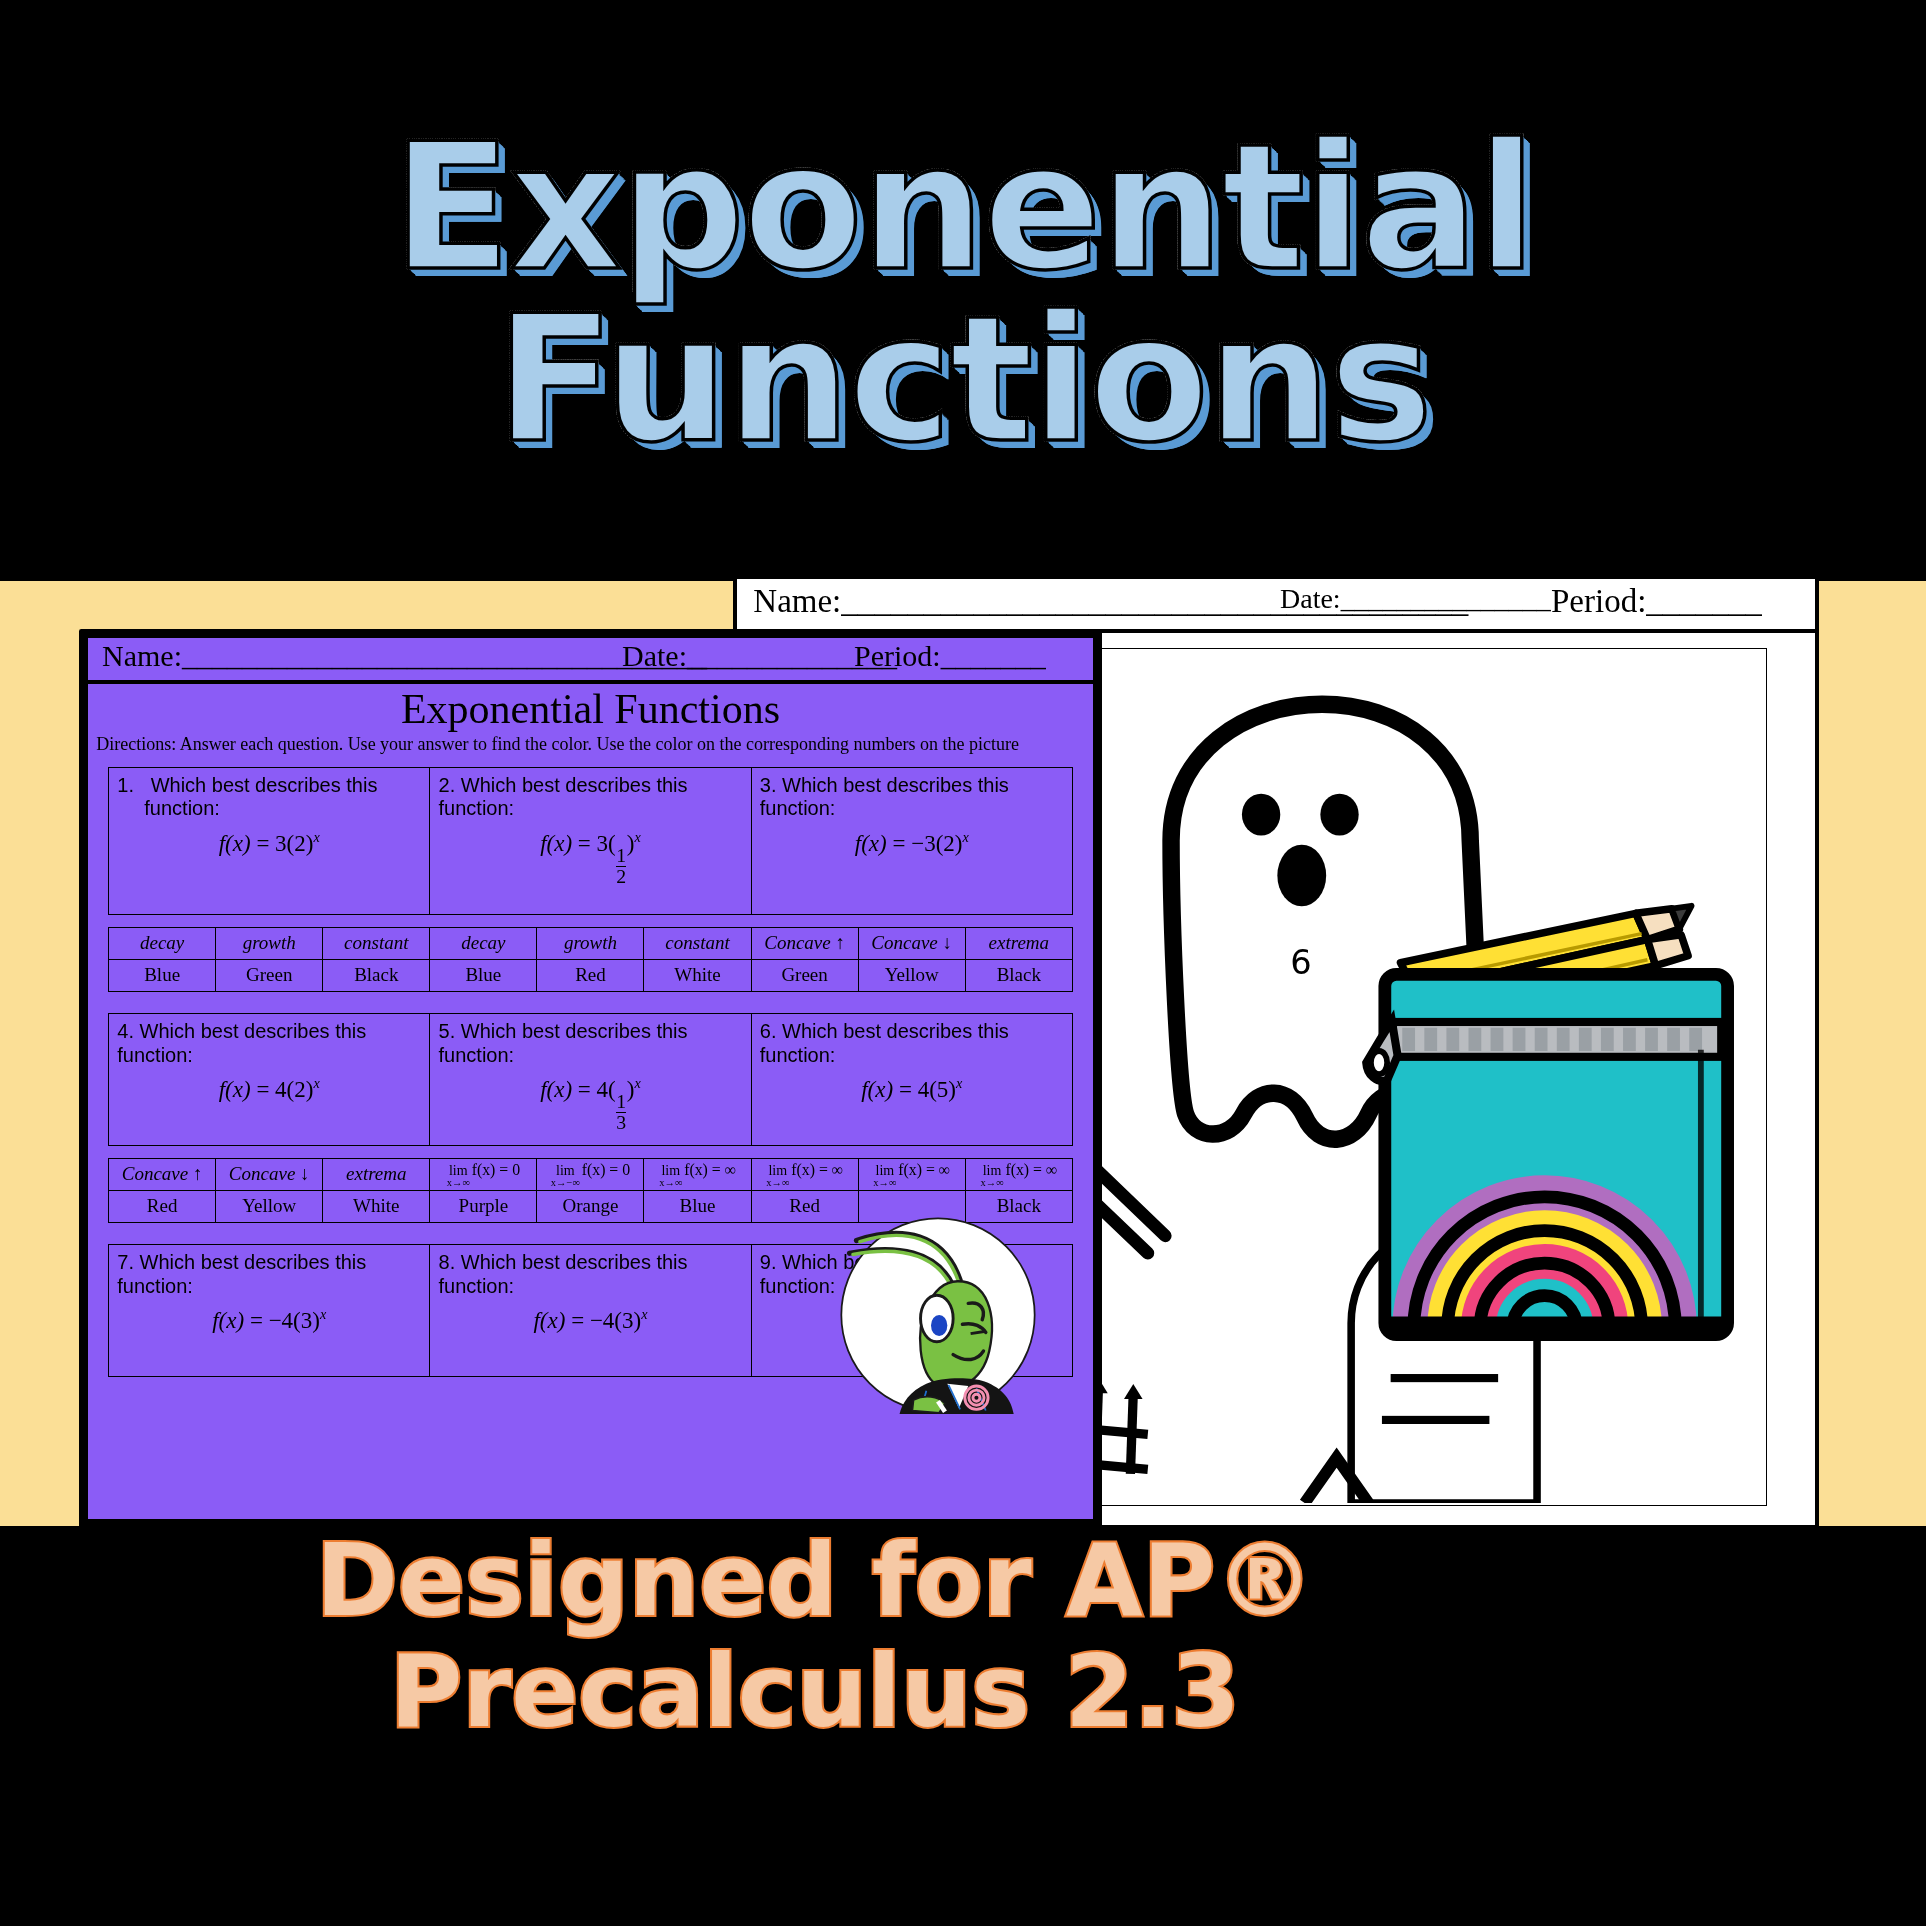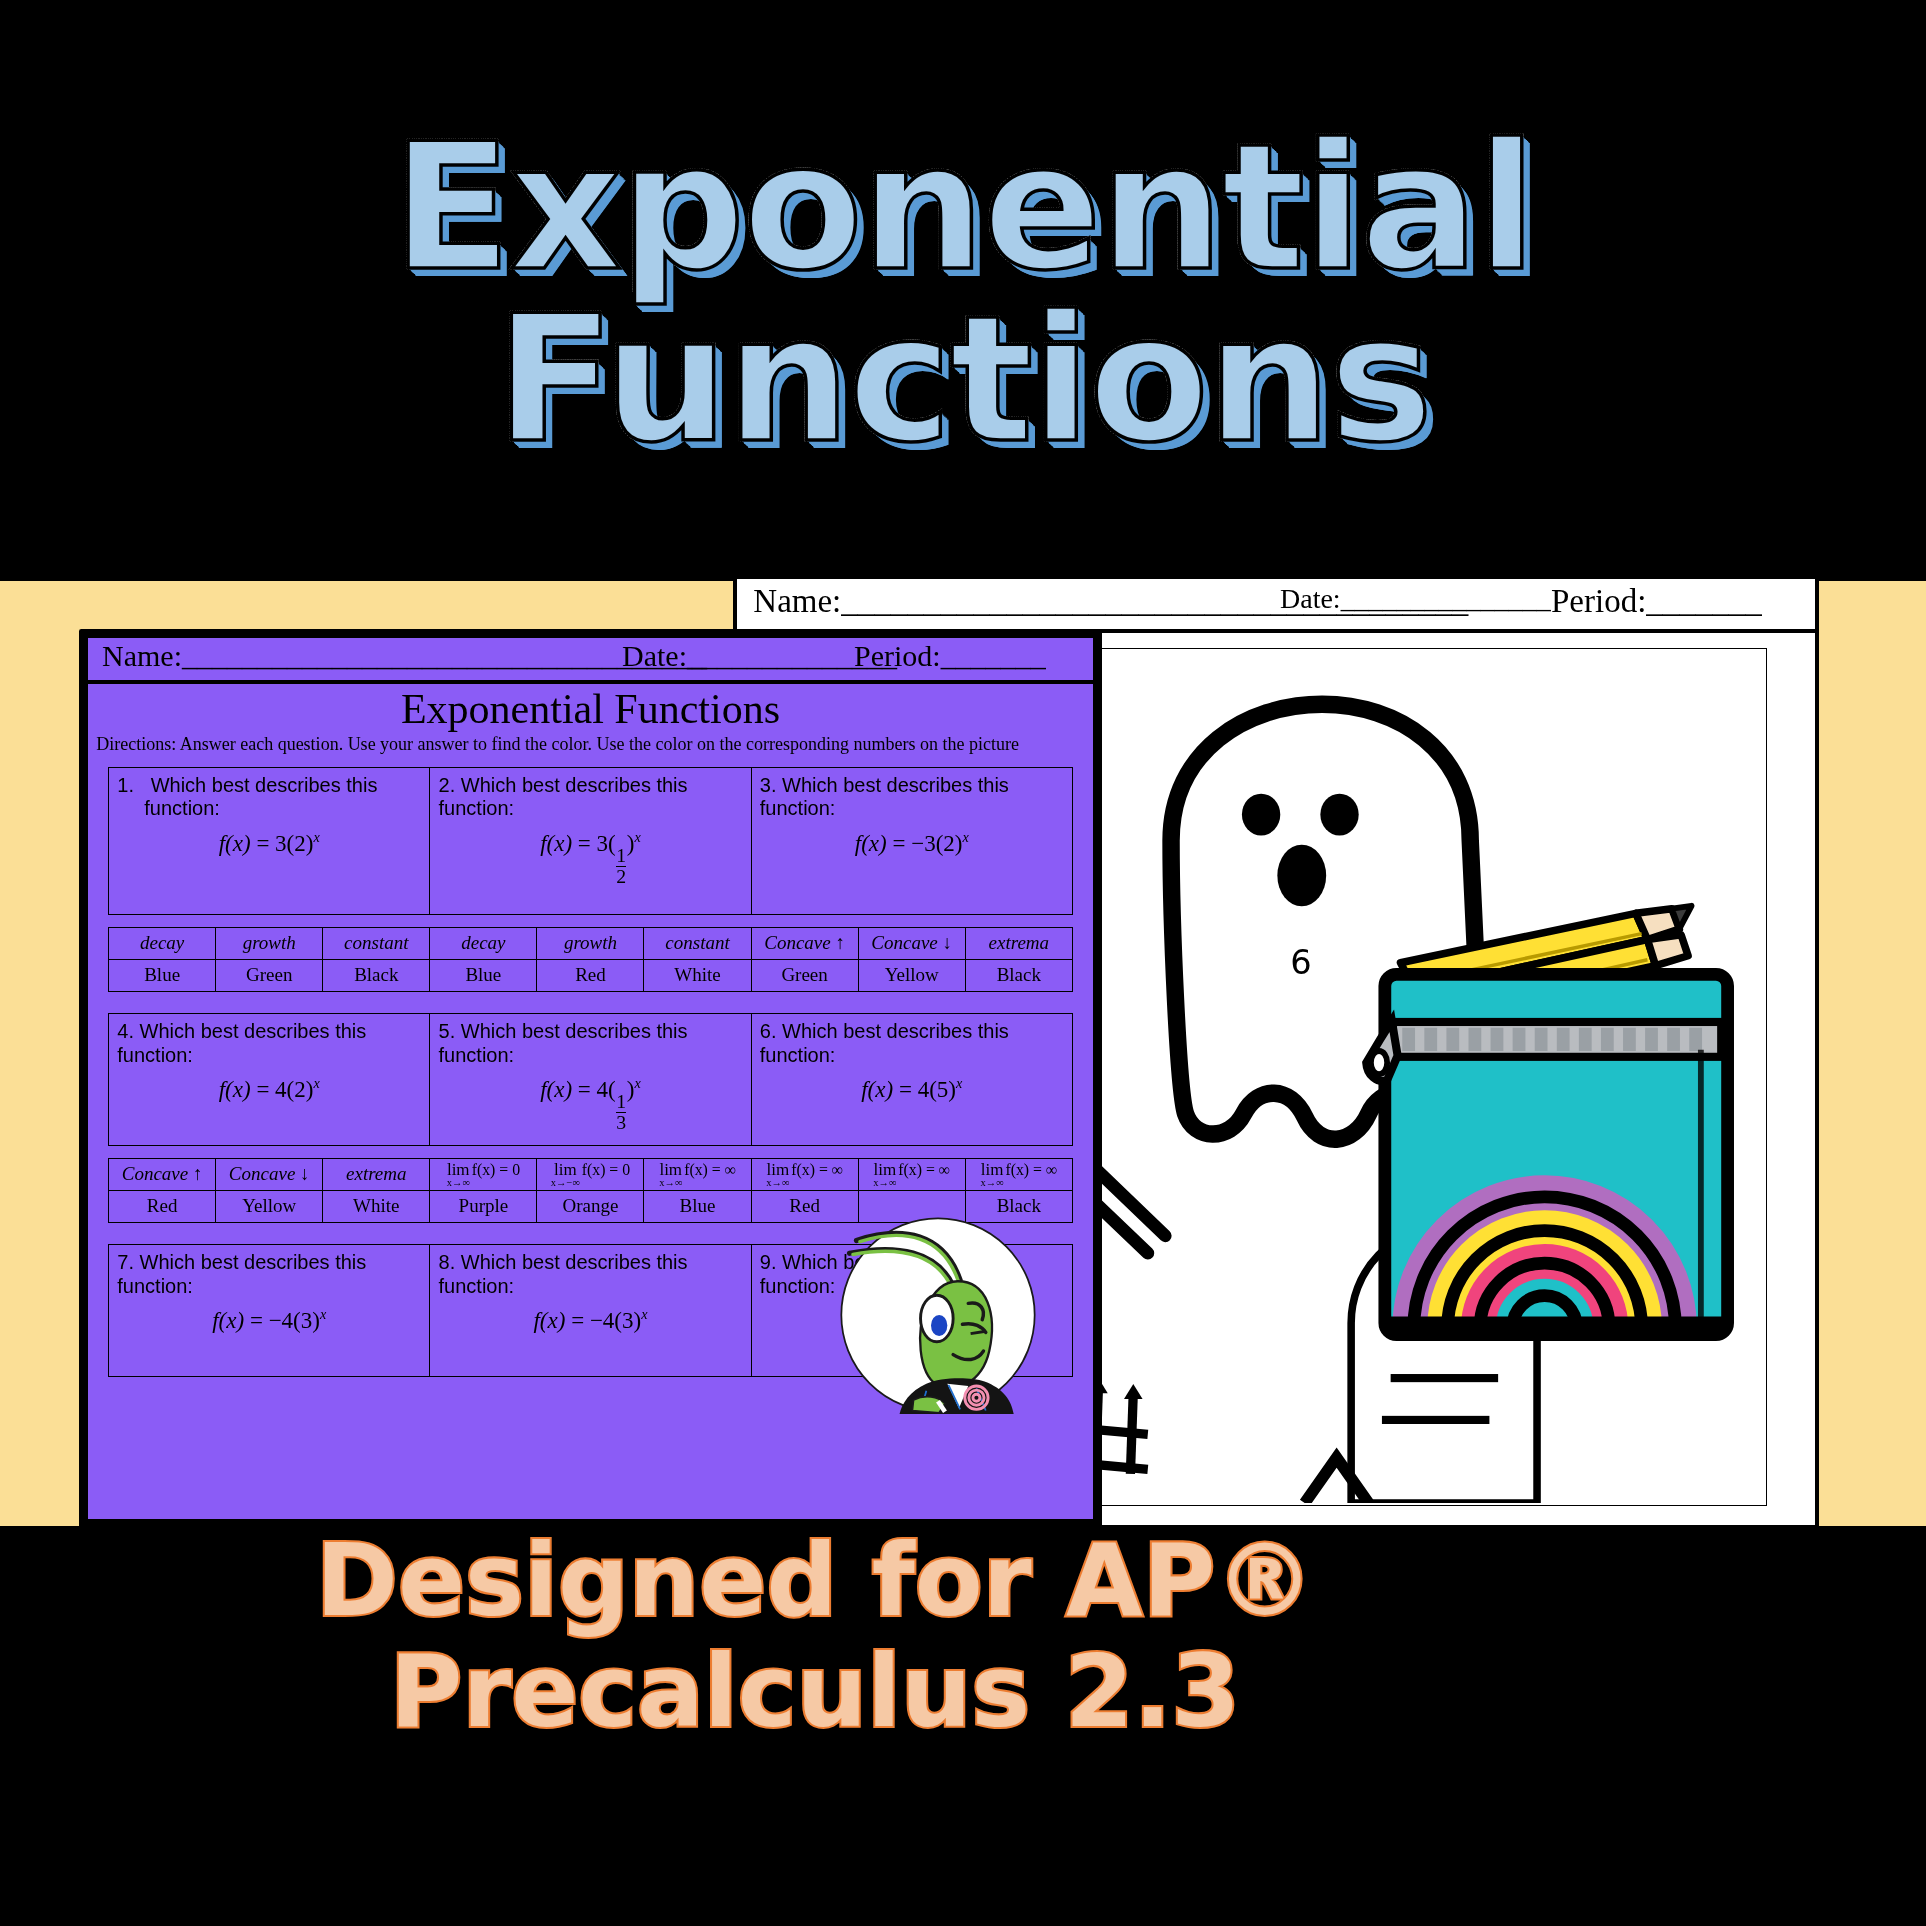--- a/index.html
+++ b/index.html
@@ -119,21 +119,21 @@
         font-size:0.86em;line-height:1;text-align:center;font-style:normal;margin:0 0.6px;}
   .frac .den{border-top:1.2px solid #000;padding-top:0.6px;}
   sup.exp{font-size:0.62em;font-style:italic;}
 
   .atable{width:96%;margin:0 auto;border-collapse:collapse;table-layout:fixed;}
   .atable td{border:1.8px solid #000;text-align:center;height:29px;}
   .atable .hdr{font-family:"Liberation Serif",serif;font-style:italic;font-size:19px;}
   .atable .val{font-family:"Liberation Serif",serif;font-size:19px;}
   .lim{display:inline-flex;align-items:baseline;font-style:normal;font-family:"Liberation Serif",serif;font-size:15.8px;white-space:nowrap;}
   .limstack{display:inline-flex;flex-direction:column;align-items:center;line-height:1;margin-right:1.8px;}
-  .limstack .lt{font-size:17px;}
+  .limstack .lt{font-size:14px;}
   .limstack .lb{font-size:10.5px;}
 
   
   #mascot{
     position:absolute;left:839px;top:1216px;width:198px;height:198px;z-index:9;
   }
 </style>
 </head>
 <body>
 

